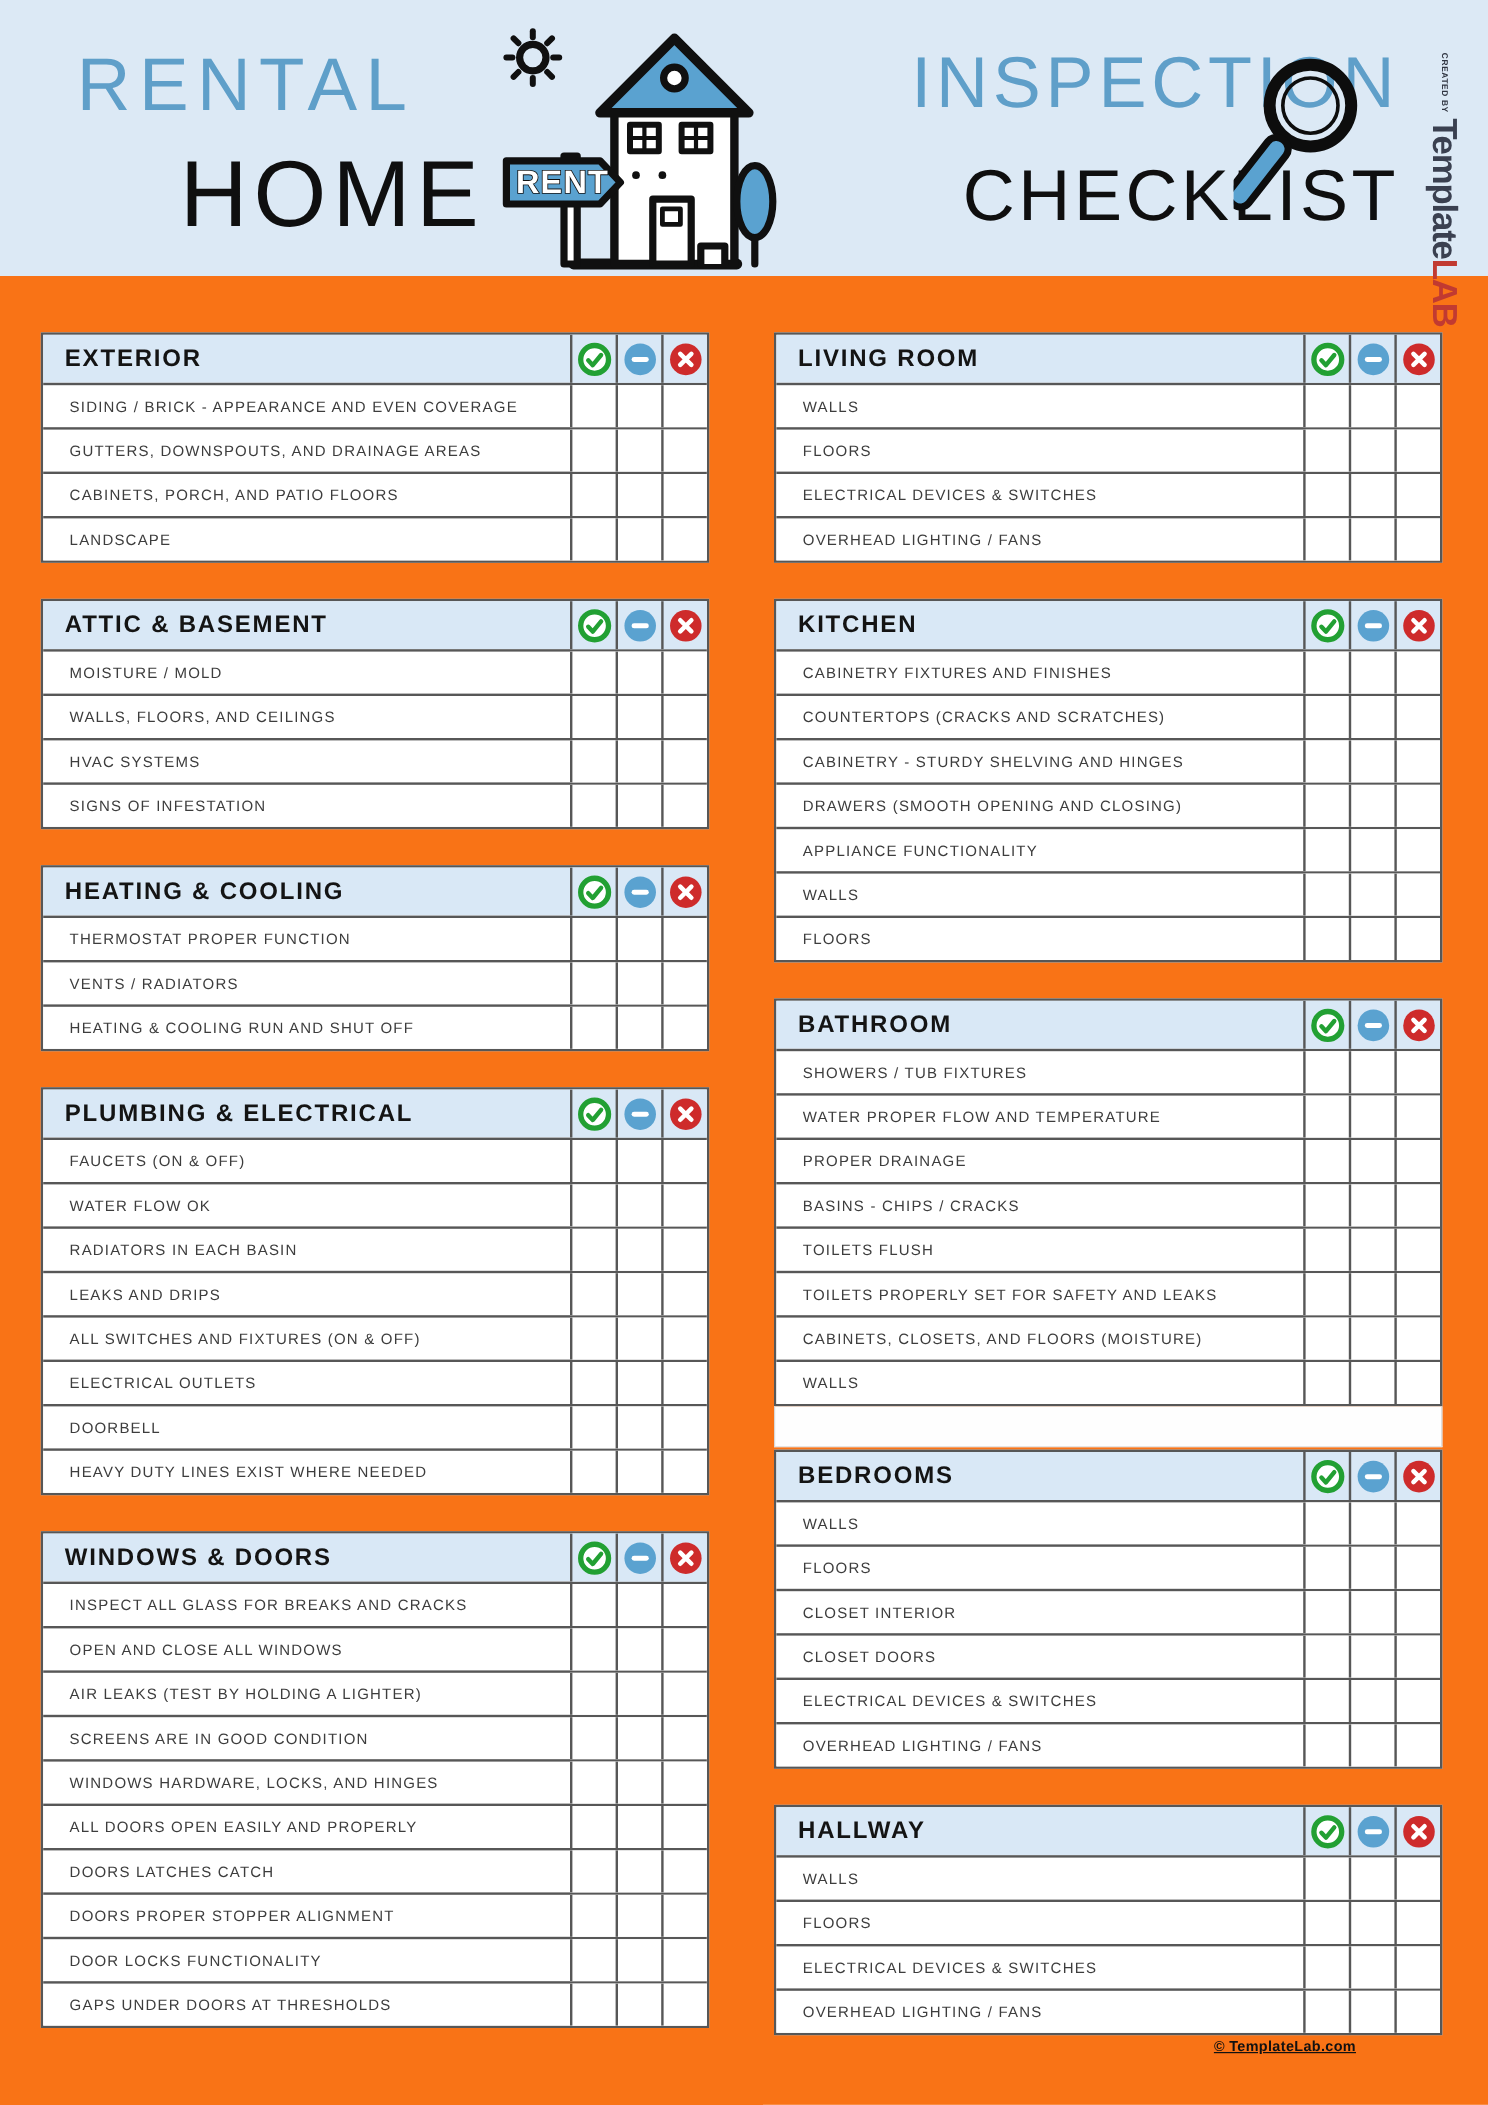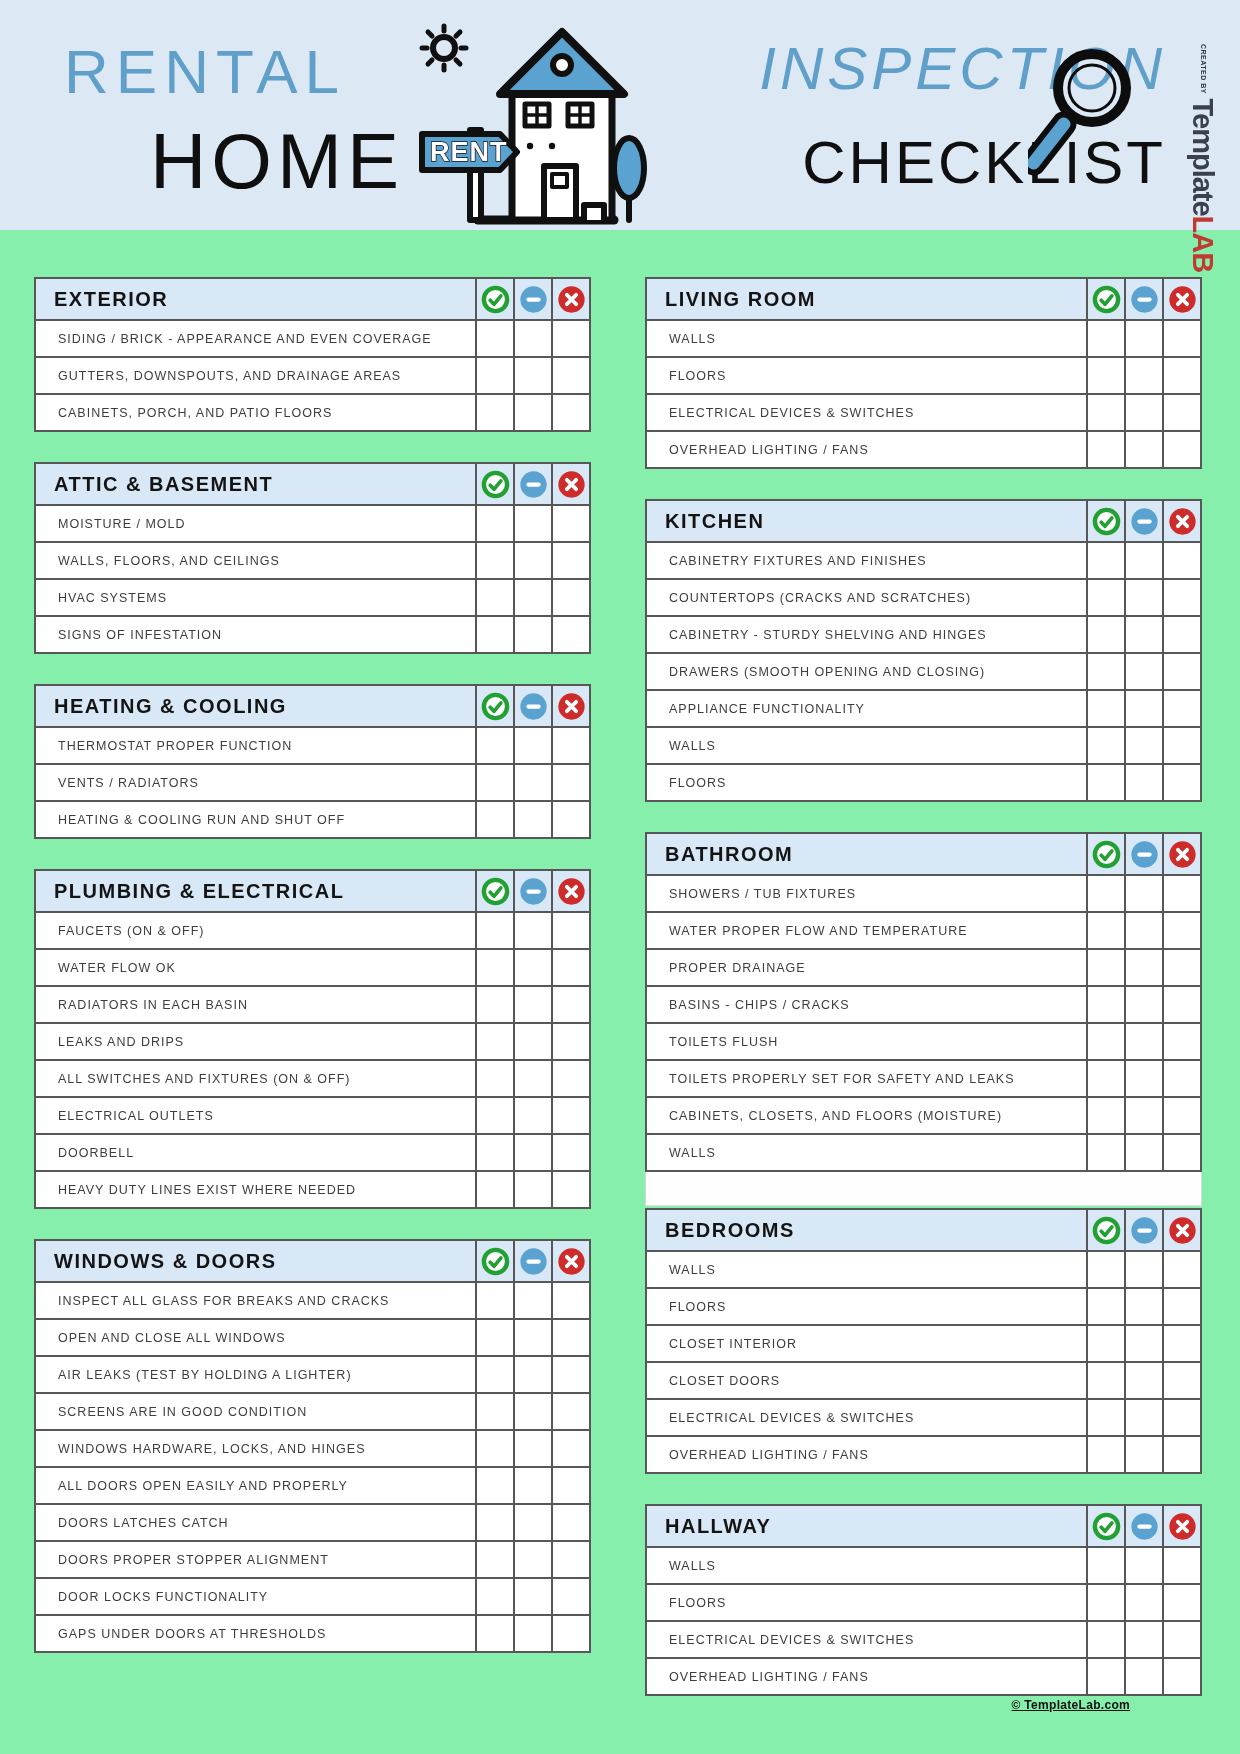--- a/index.html
+++ b/index.html
@@ -1,25 +1,25 @@
 <!DOCTYPE html>
 <html><head>
 <meta charset="utf-8">
 <style>
   * { margin:0; padding:0; box-sizing:border-box; }
   html,body { background:#ffffff; }
   body { width:1240px; height:1754px; font-family:"Liberation Sans", sans-serif; position:relative; overflow:hidden; }
 
-  .page { position:relative; width:1240px; height:1754px; background:#86efac; }
+  .page { position:relative; width:1240px; height:1754px; background:#f97316; }
 
   
   .band { position:absolute; top:0; left:0; width:1240px; height:230px; background:#dce9f5; }
   .w-rental   { position:absolute; left:64px;  top:36px;  font-size:62px; letter-spacing:7px; color:#5f9fc9; }
   .w-home     { position:absolute; left:150px; top:116px; font-size:78px; letter-spacing:5px; color:#0f0f0f; }
-  .w-inspection { position:absolute; right:74px; top:34px;  font-size:60px; letter-spacing:4px; color:#5f9fc9;font-style:italic; }
+  .w-inspection { position:absolute; right:74px; top:34px;  font-size:60px; letter-spacing:4px; color:#5f9fc9; }
   .w-checklist  { position:absolute; right:74px; top:128px; font-size:60px; letter-spacing:3px; color:#0f0f0f; }
   .house { position:absolute; left:408px; top:8px; width:240px; height:220px;text-align:right; }
   .magnifier { position:absolute; left:1028px; top:26px; width:130px; height:170px; }
   .logo { position:absolute; left:1188px; top:44px; writing-mode:vertical-rl; text-orientation:mixed; line-height:1; white-space:nowrap; }
   .logo-created { font-size:7px; font-weight:bold; color:#2f3440; letter-spacing:.5px; }
   .logo-template { font-size:29px; font-weight:bold; color:#3a4050; letter-spacing:-1px; }
   .logo-lab { font-size:29px; font-weight:bold; color:#c13a31; letter-spacing:-1px; }
 
   
   .content { position:absolute; top:277px; left:34px; width:1168px; display:flex; gap:54px; align-items:flex-start; }
@@ -153,20 +153,26 @@
               <div class="cb-cell"></div>
               <div class="cb-cell"></div>
               <div class="cb-cell"></div>
             </div>
             <div class="row">
               <div class="row-label">CABINETS, PORCH, AND PATIO FLOORS</div>
               <div class="cb-cell"></div>
               <div class="cb-cell"></div>
               <div class="cb-cell"></div>
             </div>
+            <div class="row">
+              <div class="row-label">LANDSCAPE</div>
+              <div class="cb-cell"></div>
+              <div class="cb-cell"></div>
+              <div class="cb-cell"></div>
+            </div>
           </div>
         </div>
         <div class="section-wrap">
           <div class="section">
             <div class="sec-header">
               <div class="sec-title">ATTIC &amp; BASEMENT</div>
               <div class="icon-cell">
                 <span class="status-icon">
                   <svg viewBox="0 0 30 30" width="29" height="29">
                     <circle cx="15" cy="15" r="12" fill="#fff" stroke="#22a033" stroke-width="4.6"></circle>

